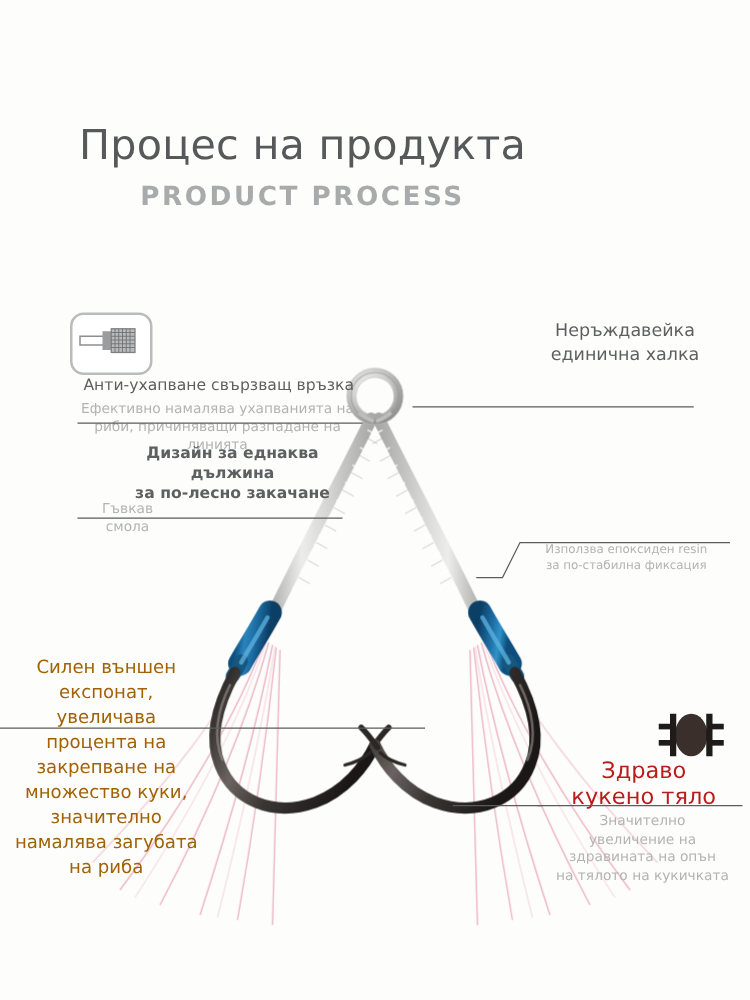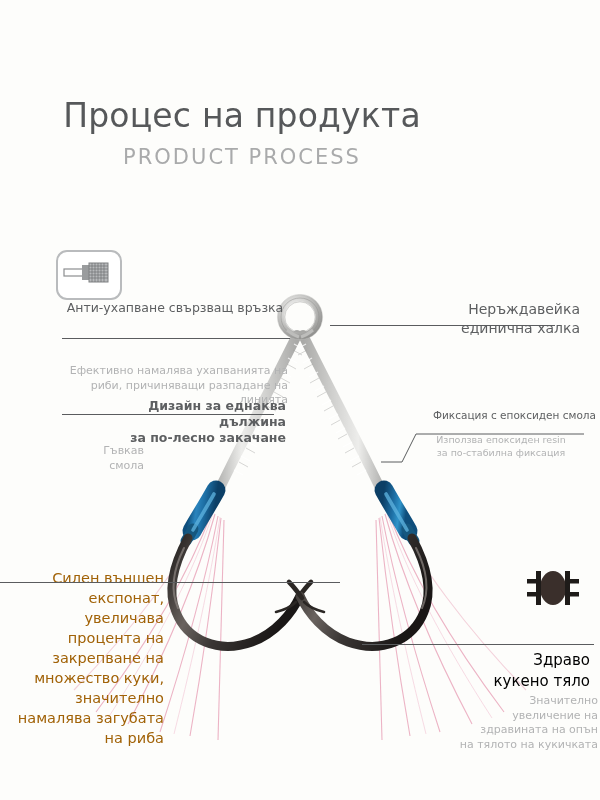--- a/index.html
+++ b/index.html
@@ -30,21 +30,21 @@
     font-size: 33px;
     color: #56585a;
     font-weight: 400;
     letter-spacing: 0.2px;
     line-height: 40px;
   }
   #sub-title {
     margin-top: 8px;
     font-size: 21px;
     color: #a9aaab;
-    font-weight: 400;
+    font-weight: 700;
     letter-spacing: 2.0px;
     line-height: 26px;
   }
 
   
   .callout-head {
     color: #5d5f61;
     font-size: 12.5px;
     line-height: 16px;
     white-space: pre-line;
@@ -58,21 +58,21 @@
   }
   .callout-body.tiny { font-size: 9.5px; line-height: 12.5px; }
   .callout-big {
     color: #a16207;
     font-size: 14.5px;
     line-height: 20px;
     white-space: pre-line;
   }
   .ta-l { text-align: center; }
   .ta-r { text-align: right; }
-  .ta-c { text-align: right; margin-top: 44px; }
+  .ta-c { text-align: center; }
 
   
   .leader {
     background: #5a5c5e;
     height: 1px;
   }
 
   
   #icon-sleeve-box {
     left: 56px; top: 250px;
@@ -270,40 +270,39 @@
 множество куки,
 значително
 намалява загубата
 на риба</div>
   <div class="abs leader" style="left:0px; top:582px; width:340px;"></div>
 
   <div class="abs ta-c callout-head" style="left:420px; top:256px; width:160px; font-size:14px; line-height:19px;">Неръждавейка
 единична халка</div>
   <div class="abs leader" style="left:330px; top:325px; width:225px;"></div>
 
-  <div class="abs ta-r callout-head sm" style="left:380px; top:408px; width:216px;">Фиксация с епоксиден смола</div>
   <div class="abs ta-l callout-body tiny" style="left:404px; top:434px; width:194px;">Използва епоксиден resin
 за по-стабилна фиксация</div>
   <svg class="abs" style="left:380px; top:432px;" width="205" height="32" viewBox="0 0 205 32">
     <path d="M1 30 L 22 30 L 36 2 L 204 2" stroke="#5a5c5e" stroke-width="1" fill="none"></path>
   </svg>
 
   <div class="abs" id="icon-barbell">
     <svg width="58" height="44" viewBox="0 0 58 44">
       <ellipse cx="29" cy="22" rx="13" ry="17" fill="#3a2f2b"></ellipse>
       <rect x="12" y="5" width="5" height="34" fill="#1e1b19"></rect>
       <rect x="41" y="5" width="5" height="34" fill="#1e1b19"></rect>
       <rect x="3" y="13" width="10" height="4.5" fill="#1e1b19"></rect>
       <rect x="3" y="26" width="10" height="4.5" fill="#1e1b19"></rect>
       <rect x="45" y="13" width="10" height="4.5" fill="#1e1b19"></rect>
       <rect x="45" y="26" width="10" height="4.5" fill="#1e1b19"></rect>
     </svg>
   </div>
 
-  <div class="abs ta-c callout-big" style="left:440px; top:606px; width:150px; color:#000000; font-size:15px; line-height:21px;">Здраво
+  <div class="abs ta-c callout-big" style="left:440px; top:606px; width:150px; color:#b91c1c; font-size:18px; line-height:21px;">Здраво
 кукено тяло</div>
   <div class="abs ta-c callout-body" style="left:430px; top:650px; width:168px;">Значително
 увеличение на
 здравината на опън
 на тялото на кукичката</div>
   <div class="abs leader" style="left:430px; top:644px; width:164px;"></div>
   <div class="abs leader" style="left:362px; top:644px; width:72px;"></div>
 
 </div>
 

